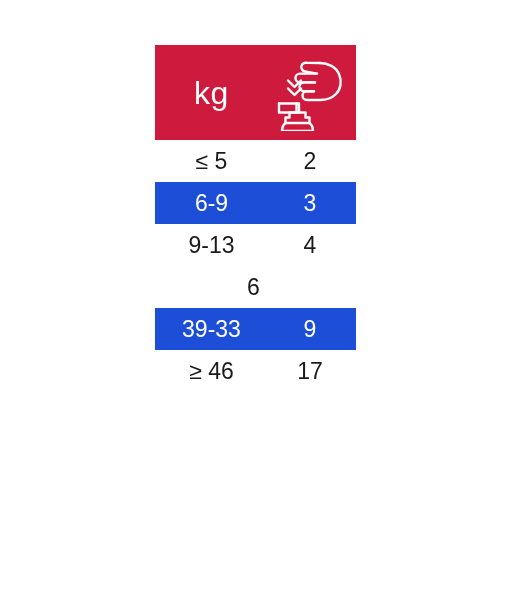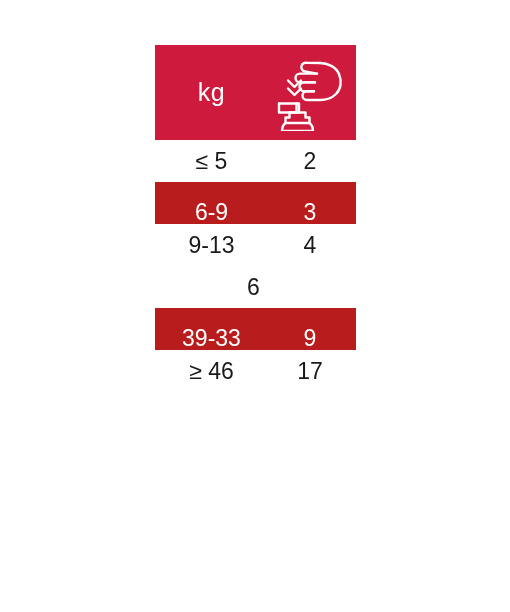--- a/index.html
+++ b/index.html
@@ -32,21 +32,21 @@
     box-sizing: border-box;
   }
   .header-unit-cell {
     width: 113px;
     display: flex;
     align-items: center;
     justify-content: center;
   }
   .header-unit-label {
     color: #ffffff;
-    font-size: 25px;
+    font-size: 32px;
     font-weight: 400;
     letter-spacing: 0.5px;
     line-height: 1;
   }
   .header-icon-cell {
     flex: 1;
     display: flex;
     align-items: center;
     justify-content: center;
     padding-right: 4px;
@@ -59,22 +59,21 @@
   .table-row {
     height: 42px;
     display: flex;
     align-items: center;
     box-sizing: border-box;
   }
   .table-row.row-plain {
     background: #ffffff;
   }
   .table-row.row-banded {
-    background: #b91c1c;
-    align-items: flex-end;
+    background: #1d4ed8;
   }
   .cell {
     font-size: 23px;
     font-weight: 400;
     line-height: 1;
     text-align: center;
     white-space: nowrap;
   }
   .cell-weight {
     width: 113px;

